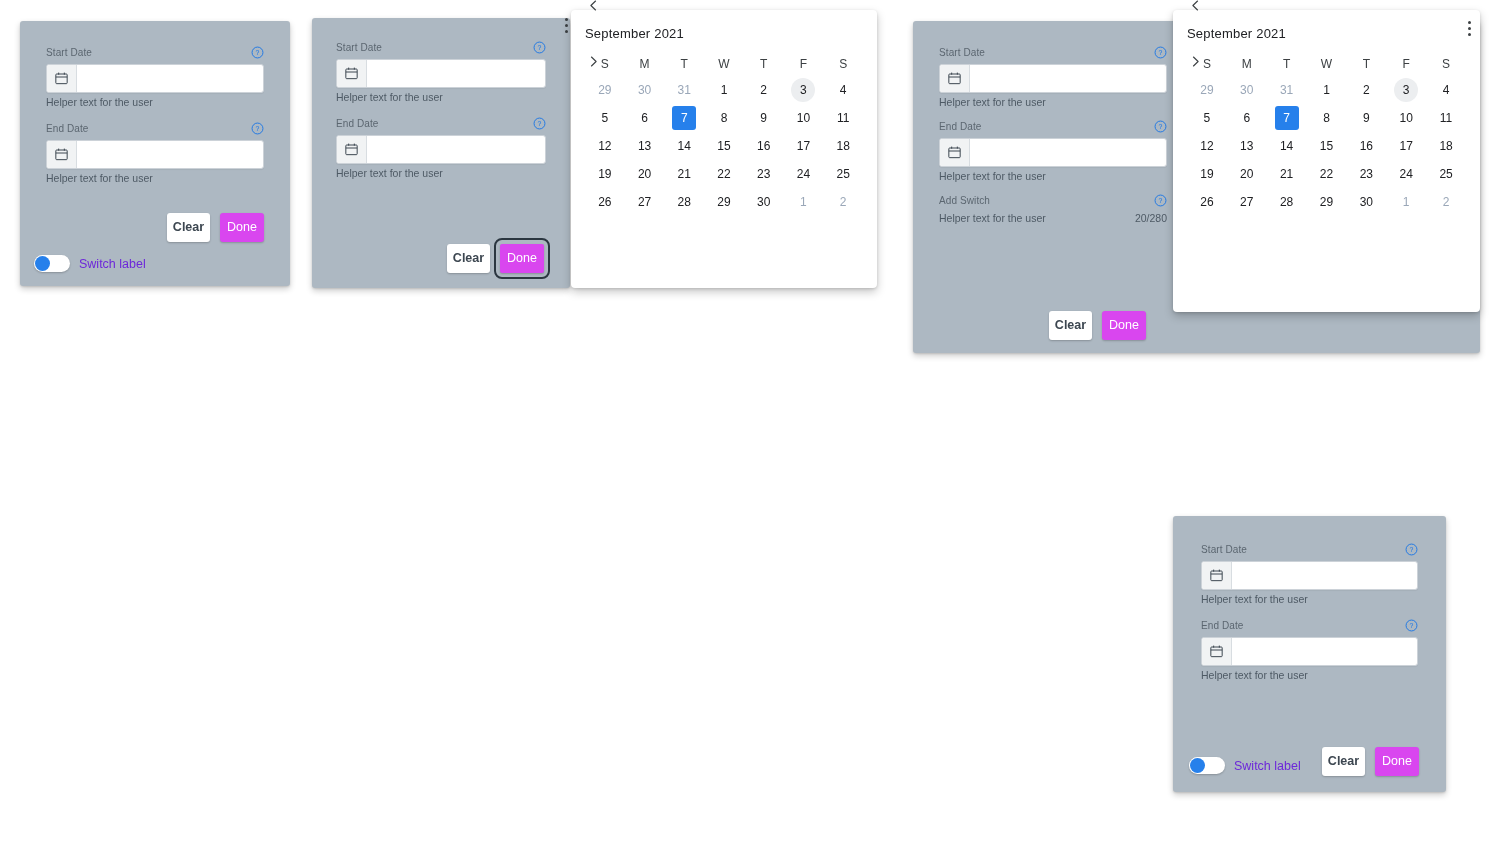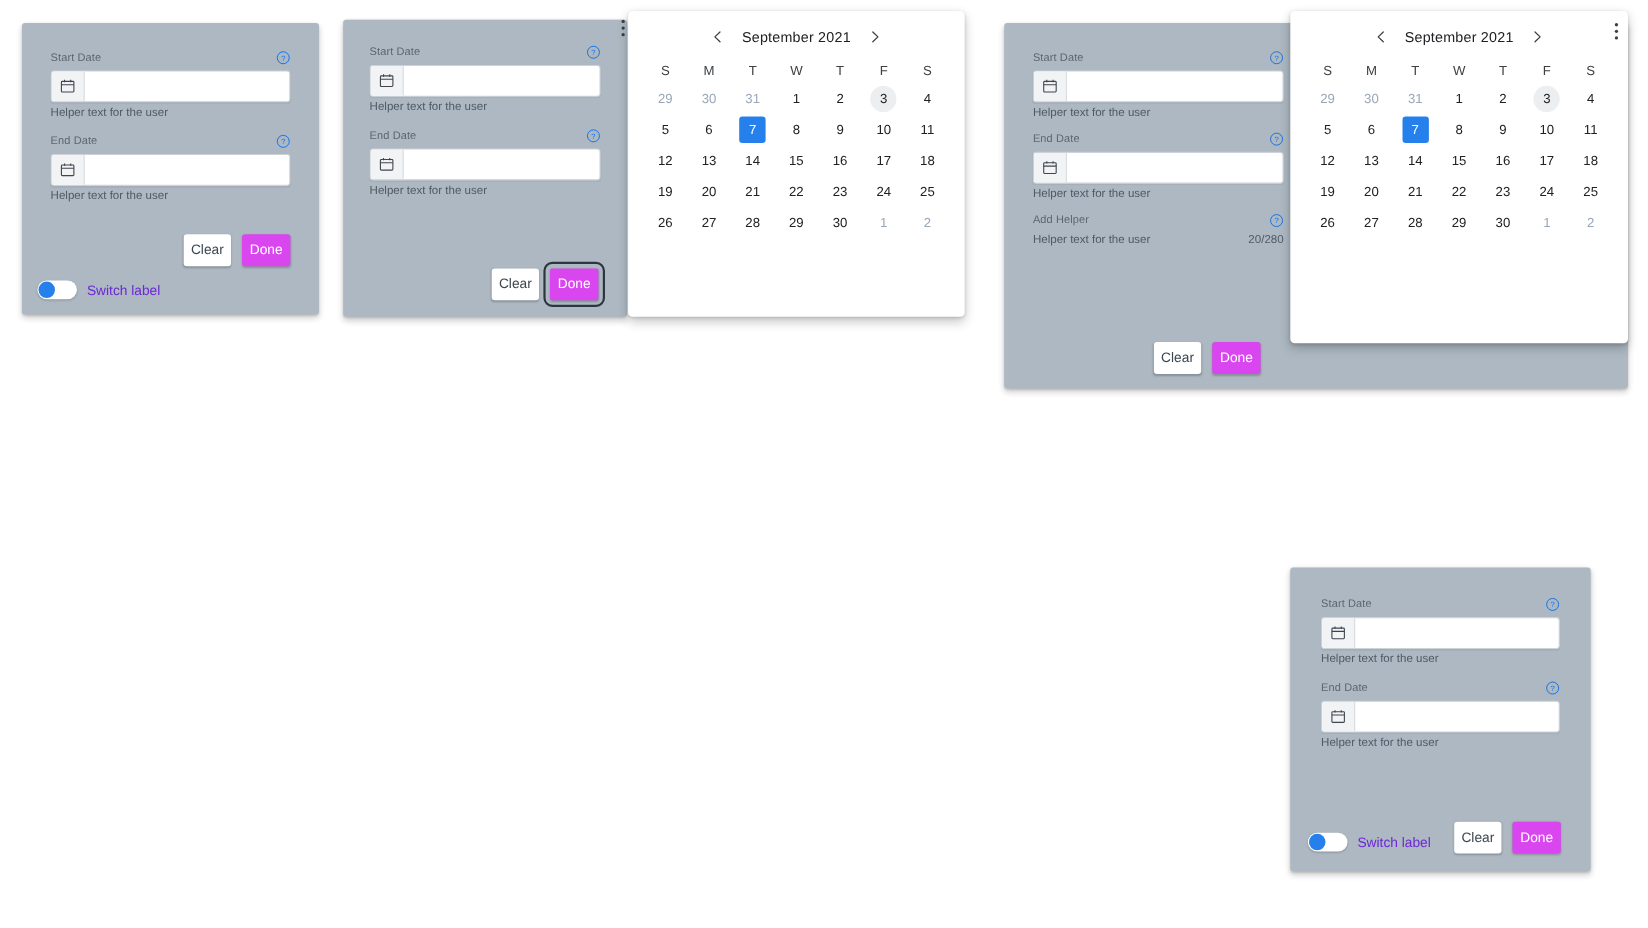--- a/index.html
+++ b/index.html
@@ -79,20 +79,21 @@
   .btn-row{display:flex;align-items:center;gap:10px;}
   .btn{
     font-family:"Liberation Sans", sans-serif;
     font-size:12.5px;
     border-radius:3px;
     border:none;
     cursor:pointer;
     line-height:1;
     display:inline-flex;align-items:center;justify-content:center;
     box-shadow:0 1px 2px rgba(0,0,0,.22);
+    font-weight:bold;
   }
   .btn-clear{background:#ffffff;color:#3c4650;}
   .btn-done{background:#d946ef;color:#ffffff;font-weight:normal;}
   .btn-focus{
     outline:2px solid #2b3640;
     outline-offset:4px;
     border-radius:2px;
   }
 
   
@@ -111,23 +112,24 @@
 
   
   .calendar{
     background:#ffffff;
     border-radius:4px;
     box-shadow:0 4px 10px rgba(0,0,0,.22), 0 1px 3px rgba(0,0,0,.14);
     box-sizing:border-box;
     padding:0;
   }
   .cal-header{
-    display:flex;align-items:center;justify-content:center;
+    display:flex;align-items:flex-start;justify-content:center;
     gap:14px;
     height:34px;
+    flex-direction:column;
   }
   .cal-arrow{
     width:16px;height:16px;display:flex;align-items:center;justify-content:center;
     cursor:pointer;color:#3c4043;
   }
   .cal-title{
     font-size:13px;color:#202124;letter-spacing:.2px;white-space:nowrap;
   }
   .cal-grid{
     display:grid;grid-template-columns:repeat(7,1fr);
@@ -389,21 +391,21 @@
             <line x1="12.4" y1="1.9" x2="12.4" y2="4.4" stroke="#3c4650" stroke-width="1.2"></line>
           </svg>
       </span>
       <input class="text-input" type="text" value="" placeholder="" style="">
     </div>
     <div class="helper">Helper text for the user</div>
   </div>
 
   <div class="field-block" style="width:228px;margin-top:11px;">
     <div class="field-head">
-      <span class="field-label">Add Helper</span>
+      <span class="field-label">Add Switch</span>
       <span class="help-icon">
         <svg width="13" height="13" viewBox="0 0 16 16">
             <circle cx="8" cy="8" r="6.7" fill="none" stroke="#1473e6" stroke-width="1.1"></circle>
             <text x="8" y="11.2" font-size="8.5" fill="#1473e6" text-anchor="middle" font-family="Liberation Sans, sans-serif">?</text>
           </svg>
       </span>
     </div>
     <div class="helper-row">
       <span class="helper" style="margin-top:0;">Helper text for the user</span>
       <span class="counter">20/280</span>

